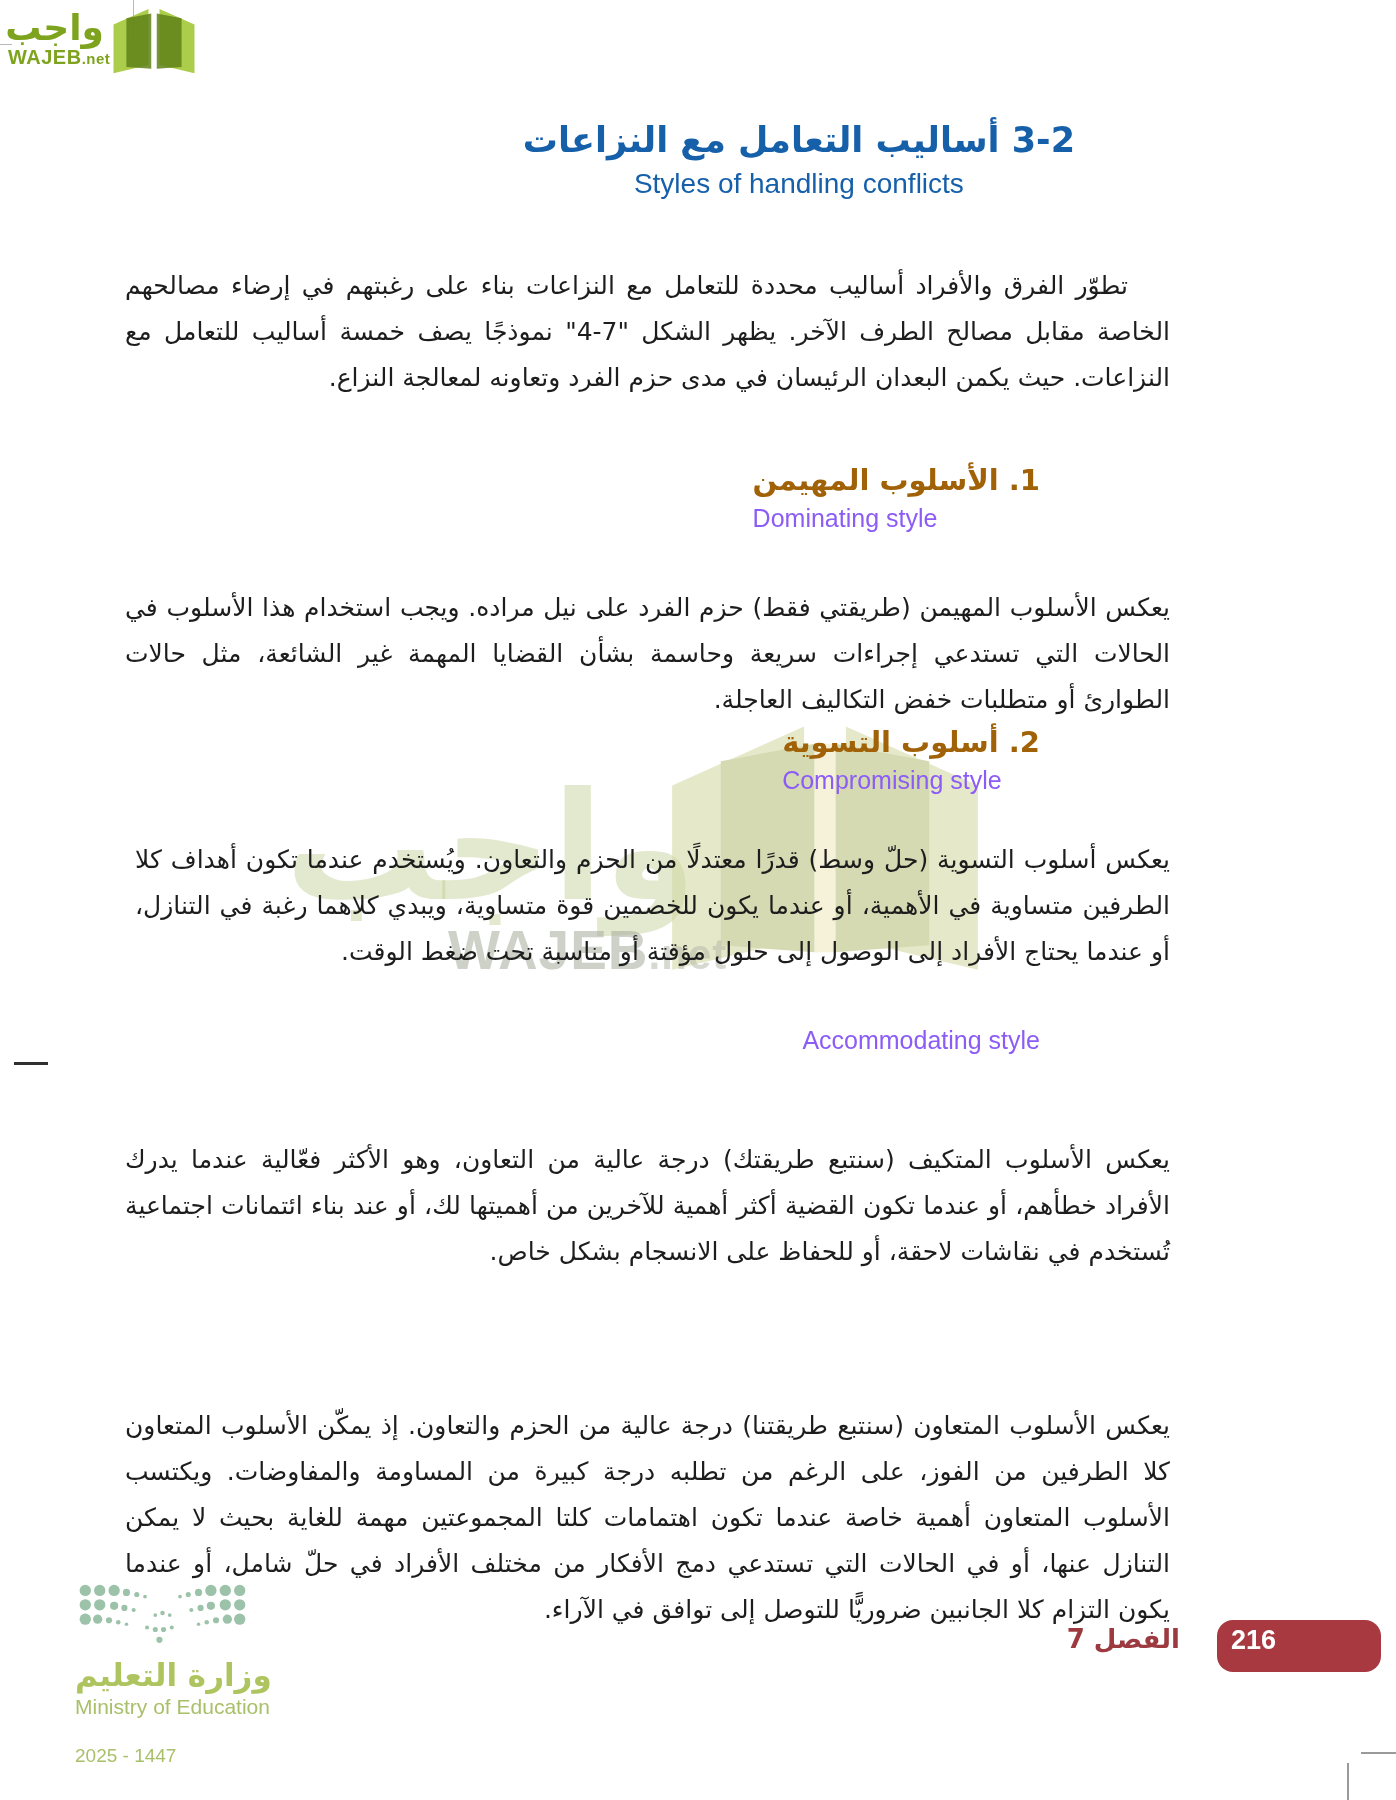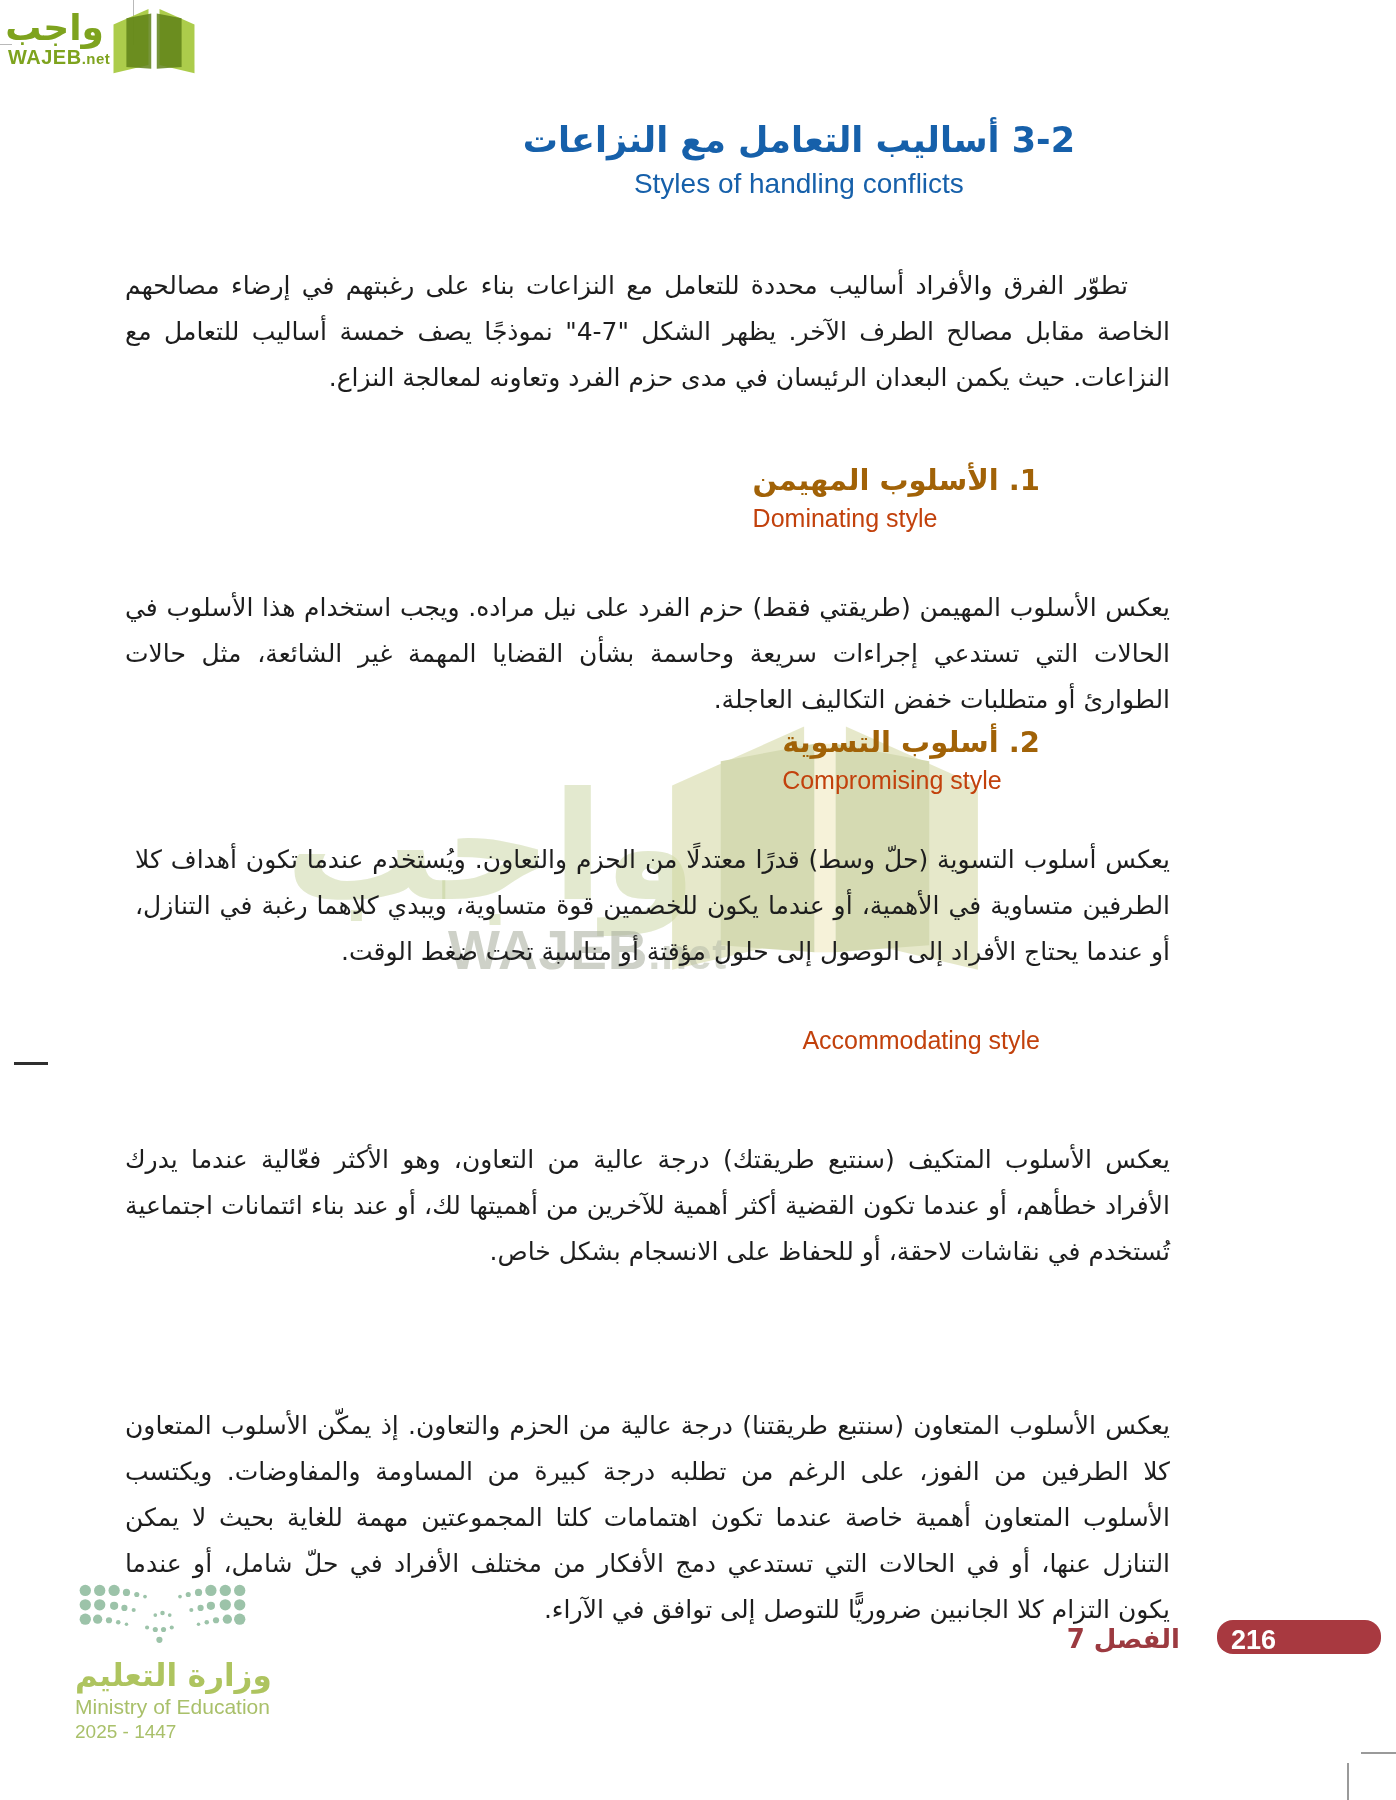--- a/index.html
+++ b/index.html
@@ -46,40 +46,40 @@
   .page-title .t-ar{font-size:35px;font-weight:bold;color:#1660aa;line-height:48px;}
   .page-title .t-en{direction:ltr;text-align:center;font-size:28px;color:#1660aa;line-height:36px;margin-top:2px;}
 
   .body-p{
     font-size:25px;color:#1d1d1d;line-height:46px;text-align:justify;
   }
   .intro{top:238px;text-indent:42px;}
 
   .section-heading{position:absolute;right:130px;text-align:right;direction:rtl;}
   .section-heading .h-ar{font-size:29px;font-weight:bold;color:#a16207;line-height:40px;}
-  .section-heading .h-en{direction:ltr;text-align:left;font-size:25px;color:#c2410c;line-height:32px;margin-top:2px;}
+  .section-heading .h-en{direction:ltr;text-align:left;font-size:25px;color:#8b5cf6;line-height:32px;margin-top:2px;}
 
   .sec-h-0{top:460px;}  .sec-b-0{top:560px;}
   .sec-h-1{top:722px;}  .sec-b-1{top:812px;margin-left:10px;}
   .sec-h-2{top:1022px;} .sec-b-2{top:1112px;}
   .sec-h-3{top:1288px;} .sec-b-3{top:1378px;}
 
   
   .ministry{position:absolute;left:75px;top:1580px;z-index:2;}
   .ministry-dots{display:block;}
   .ministry-ar{font-size:31px;font-weight:bold;color:#aec45f;direction:rtl;text-align:left;margin-top:14px;line-height:34px;}
   .ministry-en{font-size:21px;color:#a9c06a;line-height:26px;margin-top:2px;}
-  .ministry-years{font-size:19px;color:#a9c06a;line-height:24px;}
+  .ministry-years{font-size:19px;color:#a9c06a;line-height:24px;margin-top:24px;}
 
   .chapter-label{
     position:absolute;right:216px;top:1624px;z-index:2;
     font-size:26px;font-weight:bold;color:#9c3a40;direction:rtl;text-align:right;
   }
   .page-tab{
-    position:absolute;left:1217px;top:1620px;width:164px;height:34px;z-index:2;
+    position:absolute;left:1217px;top:1620px;width:164px;height:52px;z-index:2;
     background:#a83940;border-radius:16px;color:#ffffff;
     font-size:27px;font-weight:bold;line-height:41px;padding-left:14px;box-sizing:border-box;
   }
 </style>
 </head>
 <body>
 
 <div class="trim trim-tl-v"></div>
 <div class="trim trim-tl-h"></div>
 <div class="trim trim-left-dash"></div>

